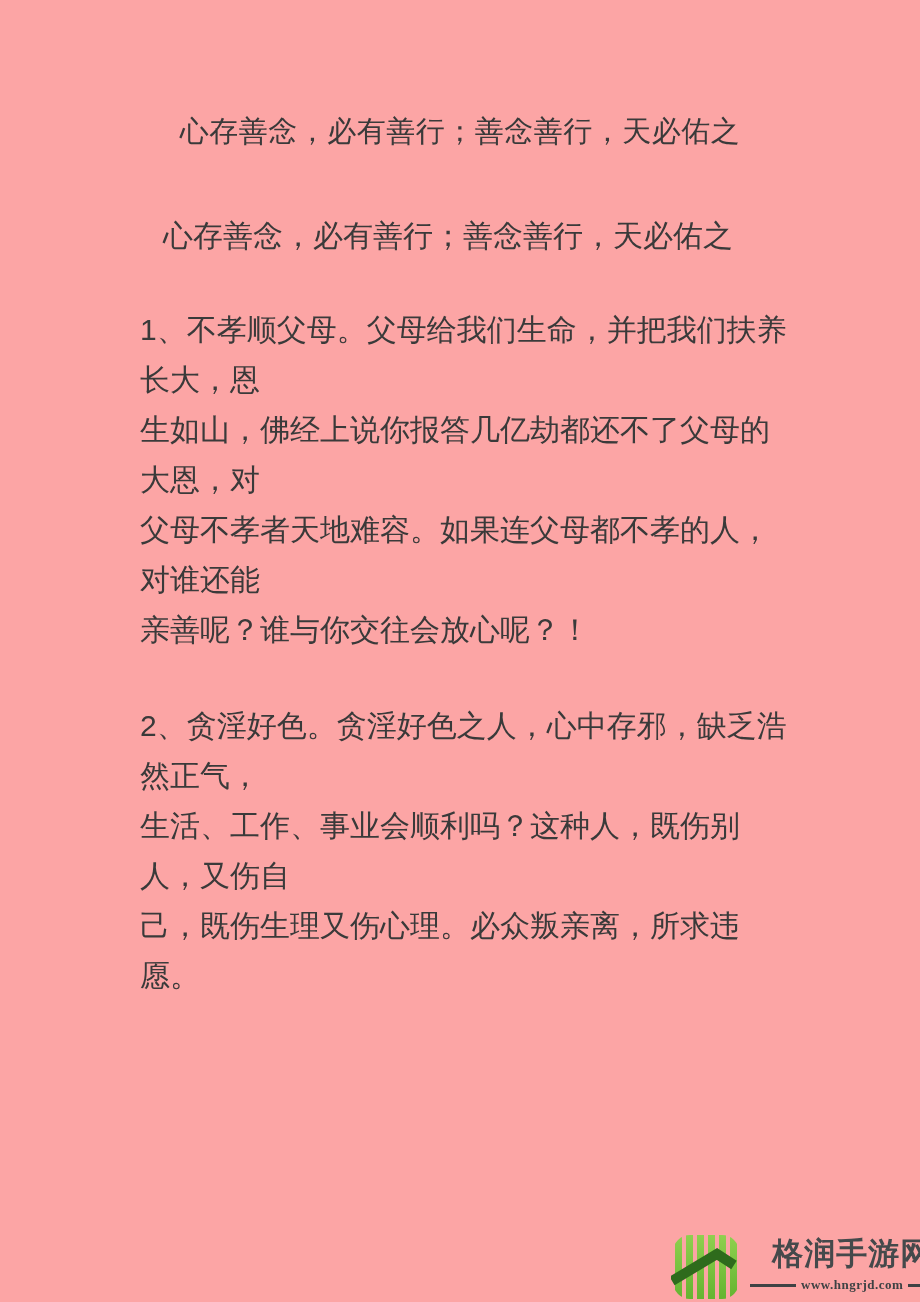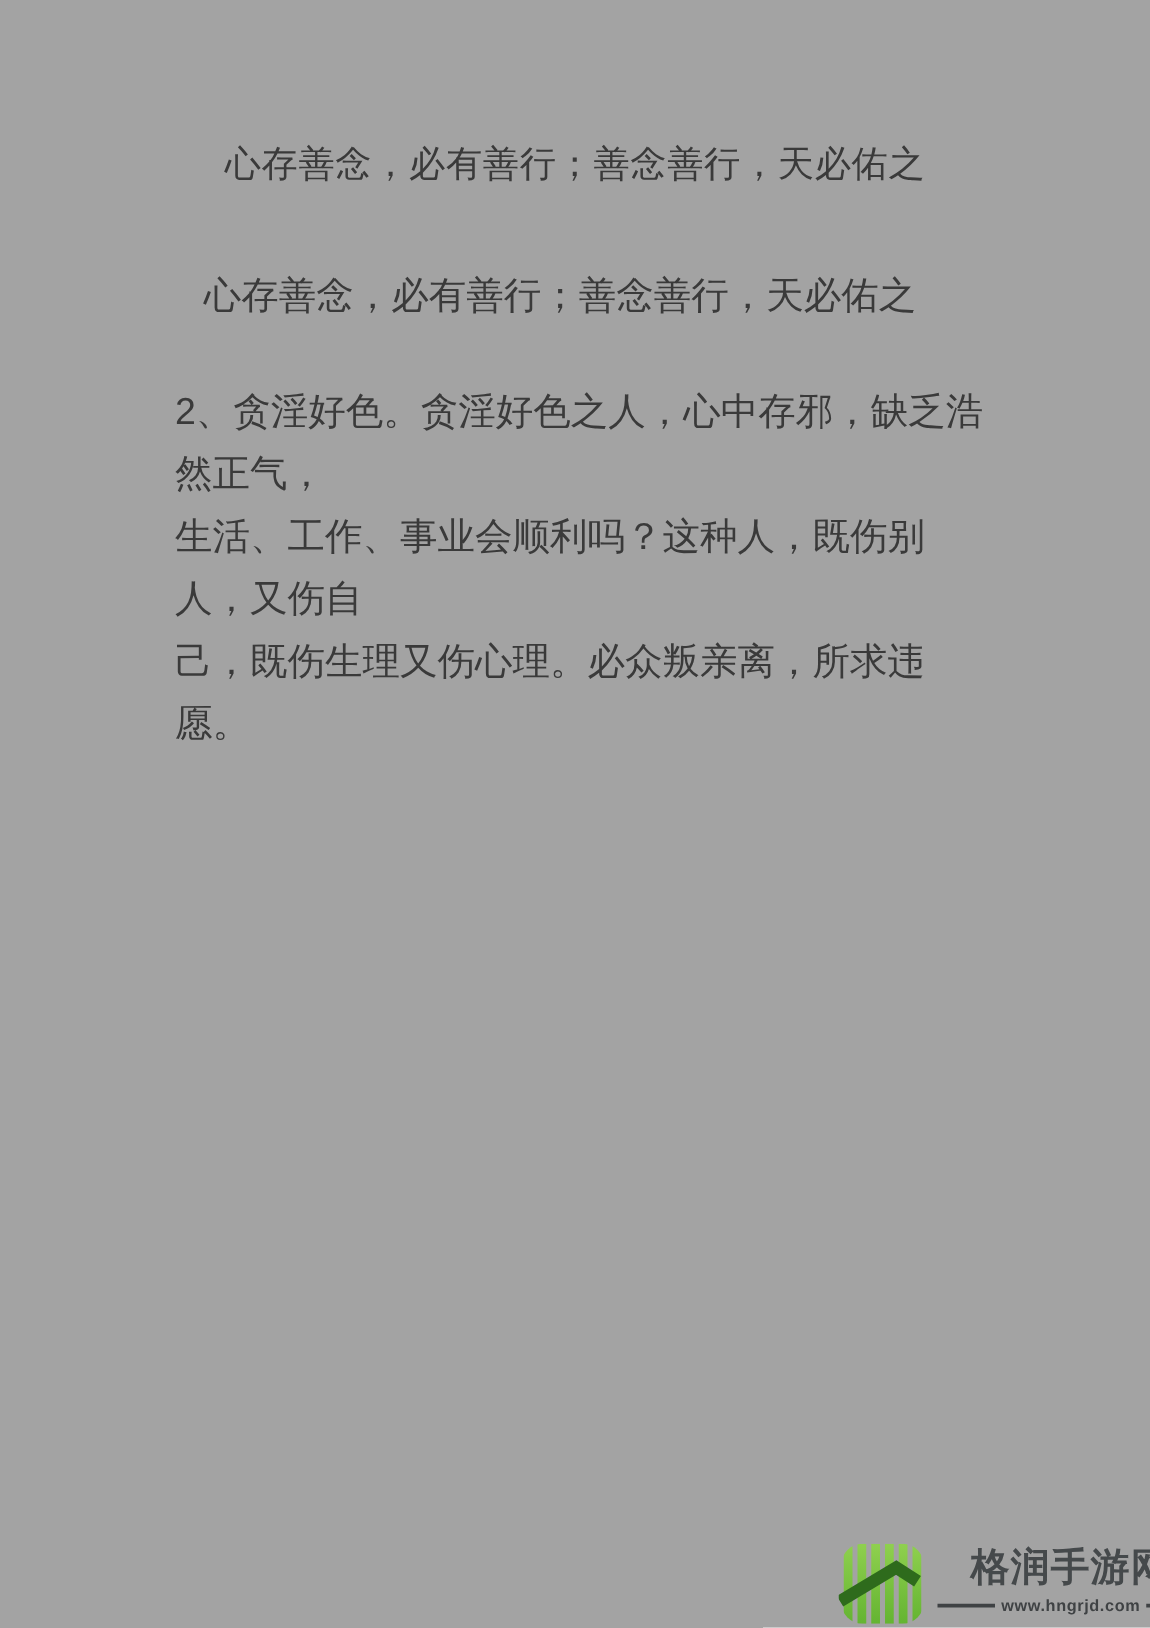--- a/index.html
+++ b/index.html
@@ -5,21 +5,21 @@
   html, body {
     margin: 0;
     padding: 0;
     background: #e9e9e9;
   }
   .page {
     position: relative;
     width: 920px;
     height: 1302px;
     margin: 0 auto;
-    background: #a3a3a3;
+    background: #fca5a5;
     color: #3a3a3a;
     font-family: "Liberation Sans", "DejaVu Sans", sans-serif;
     overflow: hidden;
   }
   .doc-title {
     position: absolute;
     top: 112px;
     left: 0;
     width: 100%;
     margin: 0;
@@ -89,32 +89,37 @@
     width: 46px;
     background: #3f4244;
   }
   .wm-url {
     font-size: 13px;
     font-weight: 700;
     color: #3f4244;
     padding: 0 5px;
     letter-spacing: 0.5px;
     white-space: nowrap;
+    font-family: Liberation Serif, serif;
   }
 </style>
 </head>
 <body>
 
 <div class="page">
 
   <h1 class="doc-title">心存善念，必有善行；善念善行，天必佑之</h1>
 
   <h2 class="doc-subtitle">心存善念，必有善行；善念善行，天必佑之</h2>
 
   <div class="doc-body">
+    <p>1、不孝顺父母。父母给我们生命，并把我们扶养长大，恩
+生如山，佛经上说你报答几亿劫都还不了父母的大恩，对
+父母不孝者天地难容。如果连父母都不孝的人，对谁还能
+亲善呢？谁与你交往会放心呢？！</p>
     <p>2、贪淫好色。贪淫好色之人，心中存邪，缺乏浩然正气，
 生活、工作、事业会顺利吗？这种人，既伤别人，又伤自
 己，既伤生理又伤心理。必众叛亲离，所求违愿。</p>
 
   </div>
 
   <div class="watermark">
     <div class="wm-logo">
       <svg width="70" height="66" viewBox="0 0 70 66" xmlns="http://www.w3.org/2000/svg">
         <defs>

